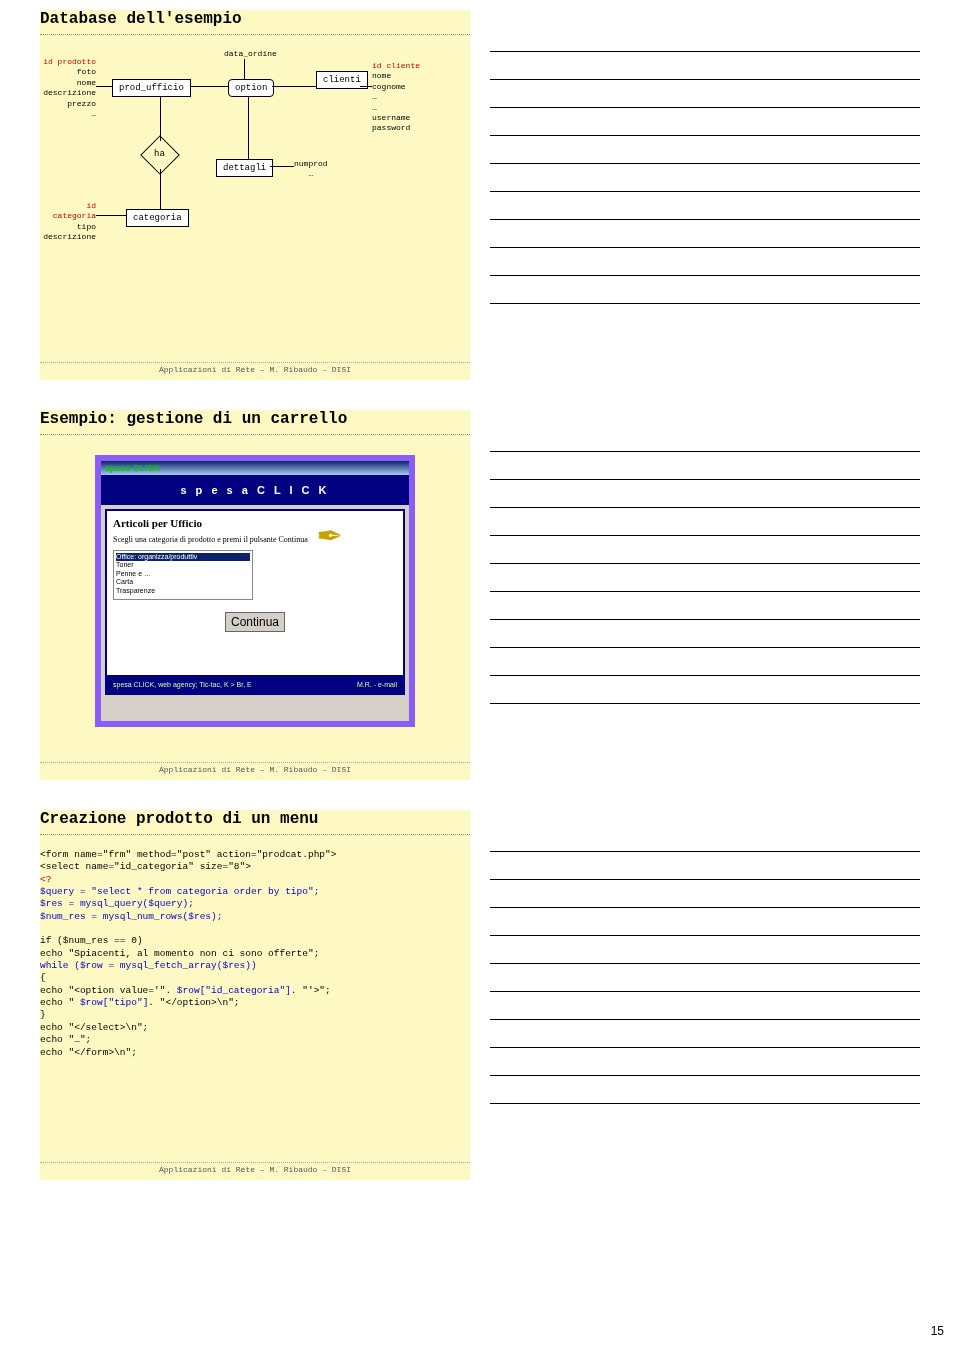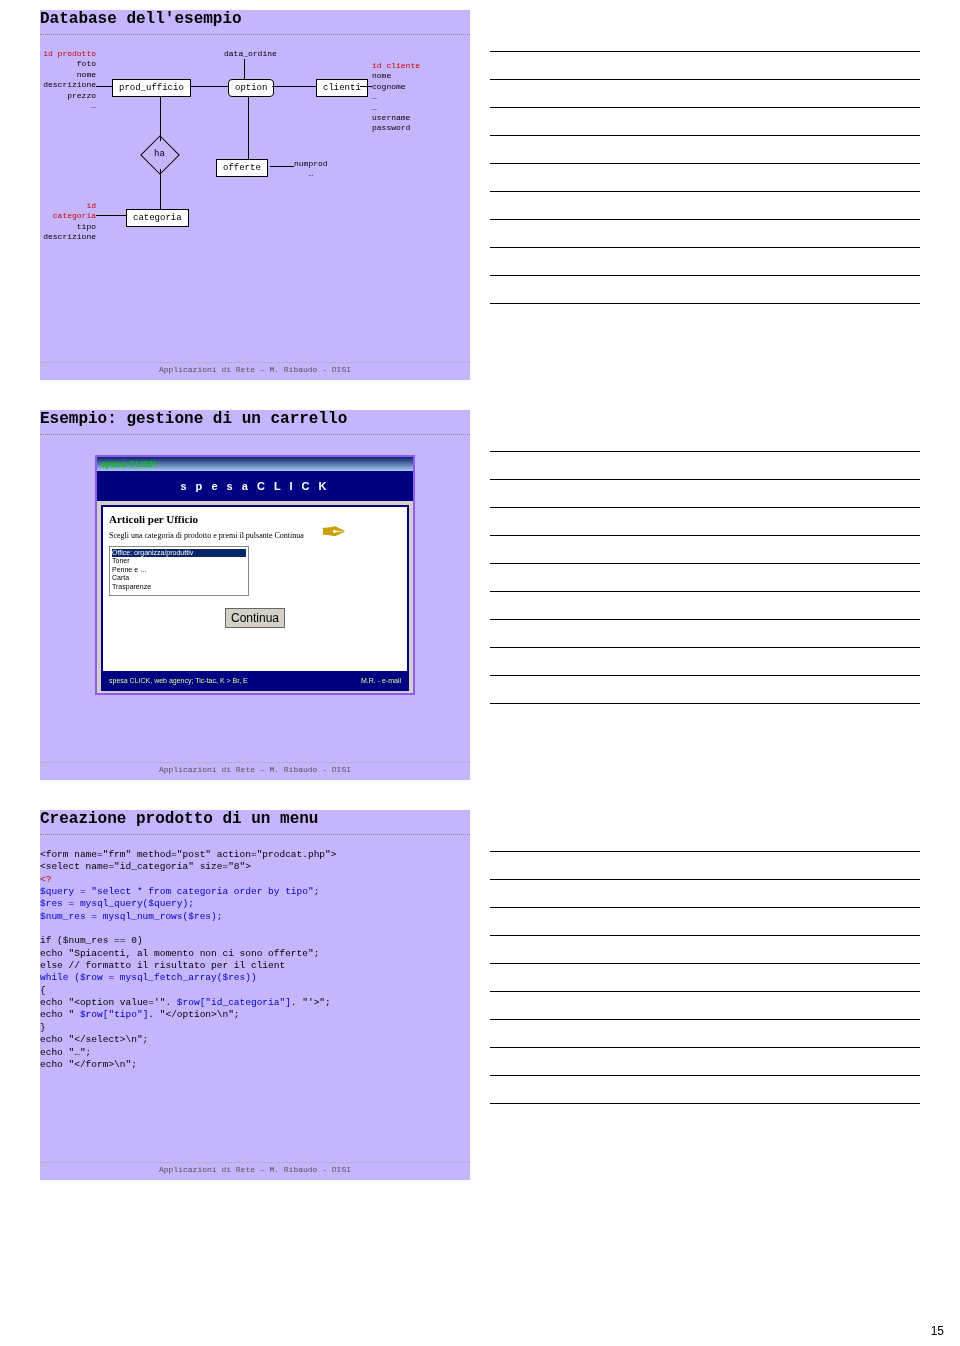--- a/index.html
+++ b/index.html
@@ -1,38 +1,38 @@
 <!DOCTYPE html>
 <html><head>
 <meta charset="utf-8">
 <style>
   * { margin: 0; padding: 0; box-sizing: border-box; }
   body { background: #fff; width: 960px; font-family: "Courier New", monospace; }
   .page-wrap { display: flex; }
   .left-col { width: 480px; padding: 10px 10px 10px 40px; }
   .right-col { width: 480px; padding: 10px 40px 10px 10px; }
   .slide { width: 100%; height: 370px; margin-bottom: 30px; position: relative; border: 0; }
-  .slide.left { background: #c4b5fd; }
+  .slide.left { background: #fef9c3; }
   .slide-title { font-size: 16px; font-weight: bold; border-bottom: 1px dotted #888; padding-bottom: 6px; margin-bottom: 14px; font-family: "Courier New", monospace; }
   .slide-footer { position: absolute; bottom: 6px; left: 0; right: 0; text-align: center; font-size: 8px; color: #555; border-top: 1px dotted #aaa; padding-top: 2px; font-family: "Courier New", monospace; }
   .notes-line { border-bottom: 1px solid #000; height: 28px; width: 100%; }
   .right-col .slide { padding-top: 14px; }
   .page-num { position: fixed; bottom: 8px; right: 16px; font-size: 12px; font-family: Arial, sans-serif; }
   
   
   .er { position: relative; width: 100%; height: 260px; font-size: 8px; }
   .er-box { border: 1px solid #000; padding: 3px 6px; position: absolute; background: #fff; font-size: 9px; }
   .er-dia { position: absolute; width: 28px; height: 28px; transform: rotate(45deg); border: 1px solid #000; }
   .er-dia-label { position: absolute; font-size: 9px; transform: none; }
   .er-attrs { position: absolute; font-size: 8px; line-height: 1.3; }
   .er-attr-red { color: #c00; }
   .er-line { position: absolute; background: #000; }
   
   
-  .app-window { width: 320px; height: 240px; margin: 20px auto 0; border: 2px solid #8b5cf6; background: #d4d0c8; font-family: Arial, sans-serif; font-size: 9px; }
+  .app-window { width: 320px; height: 272px; margin: 20px auto 0; border: 6px solid #8b5cf6; background: #d4d0c8; font-family: Arial, sans-serif; font-size: 9px; }
   .app-titlebar { height: 14px; background: linear-gradient(#0a246a,#a6caf0); display:flex; align-items:center; padding:0 4px; }
   .app-titlebar .logo { color: #0c0; font-weight: bold; font-size: 9px;}
   .app-banner { background: #000080; color: #fff; text-align: center; height: 30px; display:flex; align-items:center; justify-content:center; letter-spacing: 3px; font-weight: bold; font-size: 11px; }
   .app-content { background: #fff; border: 2px solid #000080; height: 186px; margin:4px; padding:6px; position:relative; }
   .app-content h4 { font-family: "Comic Sans MS", cursive; font-size:11px; font-weight:bold; margin-bottom:6px; }
   .app-content .prompt { font-family: "Comic Sans MS", cursive; font-size: 8px; margin-bottom: 6px;}
   .app-select { width: 140px; height: 50px; border: 1px solid #888; background:#fff; font-size:7px; padding:2px; line-height:1.2; }
   .app-select div.selected { background: #0a246a; color: #fff;}
   .app-quill { position:absolute; top:6px; right:60px; font-size:32px; color:#caa200; }
   .app-btn { display:block; width:60px; margin:12px auto 0; border:1px solid #666; background:#d4d0c8; font-size:12px; padding:2px; text-align:center;}
@@ -48,51 +48,51 @@
 </head>
 <body>
 
 <div class="page-wrap">
   <div class="left-col">
 
     <div class="slide left">
       <div class="slide-title">Database dell'esempio</div>
       <div class="er">
 
-        <div class="er-attrs" style="top:0; left:0; text-align:right; width:56px;">
+        <div class="er-attrs" style="top:8px; left:0; text-align:right; width:56px;">
           <div class="er-attr-red">id prodotto</div>
           <div>foto</div>
           <div>nome</div>
           <div>descrizione</div>
           <div>prezzo</div>
           <div>…</div>
         </div>
 
         <div class="er-box" style="top:30px; left:72px;">prod_ufficio</div>
 
         <div class="er-box" style="top:30px; left:188px; border-radius:4px;">option</div>
 
         <div class="er-attrs" style="top:0px; left:184px;">data_ordine</div>
 
-        <div class="er-box" style="top:30px; left:276px;text-align:right;">clienti</div>
+        <div class="er-box" style="top:22px; left:276px;text-align:right;">clienti</div>
 
         <div class="er-attrs" style="top:12px; left:332px;">
           <div class="er-attr-red">id cliente</div>
           <div>nome</div>
           <div>cognome</div>
           <div>…</div>
           <div>…</div>
           <div>username</div>
           <div>password</div>
         </div>
 
         <div class="er-dia" style="top:92px; left:106px;"></div>
         <div class="er-dia-label" style="top:100px; left:114px;">ha</div>
 
-        <div class="er-box" style="top:110px; left:176px;">offerte</div>
+        <div class="er-box" style="top:110px; left:176px;">dettagli</div>
 
         <div class="er-attrs" style="top:110px; left:254px;text-align:center;">
           <div>numprod</div>
           <div>…</div>
         </div>
 
         <div class="er-box" style="top:160px; left:86px;">categoria</div>
         <div class="er-attrs" style="top:152px; left:0; text-align:right; width:56px;">
           <div class="er-attr-red">id categoria</div>
           <div>tipo</div>
@@ -146,21 +146,20 @@
       <div class="code" id="code-block">
           <div>&lt;form name="frm" method="post" action="prodcat.php"&gt;</div>
           <div>&lt;select name="id_categoria" size="8"&gt;</div>
           <div><span class="red">&lt;?</span></div>
           <div><span class="blue">$query = "select * from categoria order by tipo";</span></div>
           <div><span class="blue">$res = mysql_query($query);</span></div>
           <div><span class="blue">$num_res = mysql_num_rows($res);</span></div>
           <div>&nbsp;</div>
           <div>if ($num_res == 0)</div>
           <div>    echo "Spiacenti, al momento non ci sono offerte";</div>
-          <div>else   // formatto il risultato per il client</div>
           <div><span class="blue"> while ($row = mysql_fetch_array($res))</span></div>
           <div>  {</div>
           <div>   echo "&lt;option value='". <span class="blue">$row["id_categoria"]</span>. "'&gt;";</div>
           <div>   echo " <span class="blue">$row["tipo"]</span>. "&lt;/option&gt;\n";</div>
           <div>  }</div>
           <div>echo "&lt;/select&gt;\n";</div>
           <div>echo "…";</div>
           <div>echo "&lt;/form&gt;\n";</div>
         </div>
       <div class="slide-footer">Applicazioni di Rete – M. Ribaudo - DISI</div>

